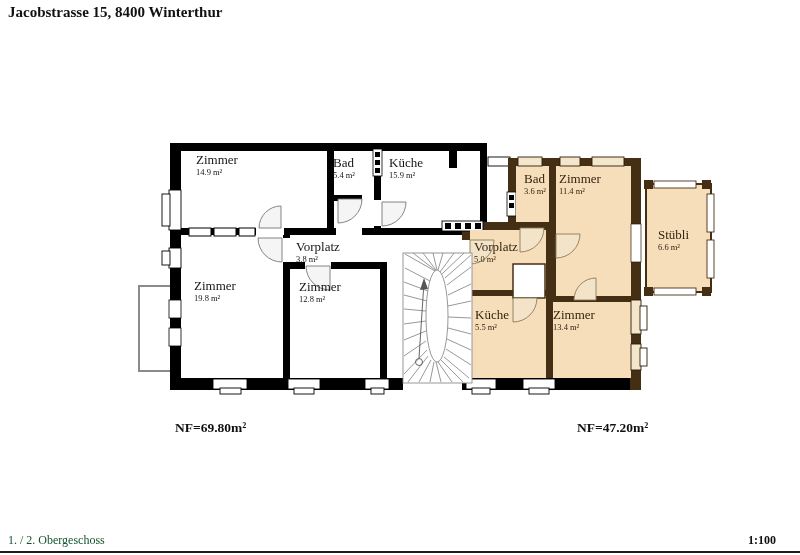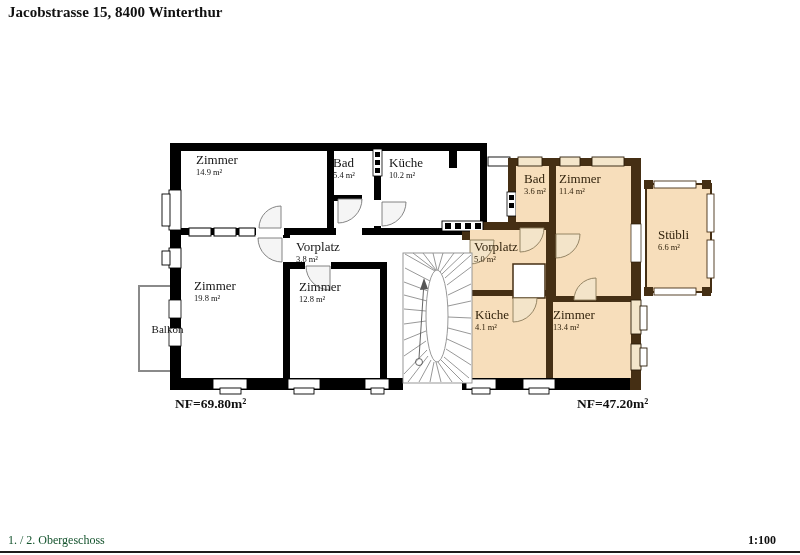--- a/index.html
+++ b/index.html
@@ -8,21 +8,21 @@
   #plan-svg{position:absolute;left:0;top:0;}
   .doc-title{position:absolute;left:8px;top:4px;font-size:15px;font-weight:bold;color:#111;}
   .footer-label{position:absolute;left:8px;top:533px;font-size:12px;font-weight:normal;color:#14532d;}
   .footer-scale{position:absolute;right:24px;top:533px;font-size:12px;font-weight:bold;color:#111;}
   .bottom-rule{position:absolute;left:0;top:551px;width:800px;height:2px;background:#1c1c1c;}
   .room-label{position:absolute;line-height:1.12;pointer-events:none;white-space:nowrap;}
   .room-label .rname{font-size:13px;}
   .room-label .rarea{font-size:8.5px;}
   .lbl-dark{color:#151515;}
   .lbl-brown{color:#33240e;}
-  .nf-label{position:absolute;font-size:13.5px;font-weight:bold;color:#111;}
+  .nf-label{position:absolute;font-size:13.5px;font-weight:bold;color:#111;margin-top:24px;}
   .balcony-label{position:absolute;left:139px;top:286px;width:57px;height:85px;display:flex;
         align-items:center;justify-content:center;font-size:11px;color:#151515;}
 </style>
 </head>
 <body>
 
 <div id="page">
 
   <div class="doc-title">Jacobstrasse 15, 8400 Winterthur</div>
 
@@ -199,51 +199,50 @@
   <div class="room-label lbl-dark" style="left:196px;top:153px">
     <div class="rname">Zimmer</div>
     <div class="rarea">14.9 m²</div>
   </div>
   <div class="room-label lbl-dark" style="left:333px;top:156px">
     <div class="rname">Bad</div>
     <div class="rarea">5.4 m²</div>
   </div>
   <div class="room-label lbl-dark" style="left:389px;top:156px">
     <div class="rname">Küche</div>
-    <div class="rarea">10.2 m²</div>
+    <div class="rarea">15.9 m²</div>
   </div>
   <div class="room-label lbl-dark" style="left:296px;top:240px">
     <div class="rname">Vorplatz</div>
     <div class="rarea">3.8 m²</div>
   </div>
   <div class="room-label lbl-dark" style="left:194px;top:279px">
     <div class="rname">Zimmer</div>
     <div class="rarea">19.8 m²</div>
   </div>
   <div class="room-label lbl-dark" style="left:299px;top:280px">
     <div class="rname">Zimmer</div>
     <div class="rarea">12.8 m²</div>
   </div>
-  <div class="balcony-label">Balkon</div>
 
   <div class="room-label lbl-brown" style="left:524px;top:172px">
     <div class="rname">Bad</div>
     <div class="rarea">3.6 m²</div>
   </div>
   <div class="room-label lbl-brown" style="left:559px;top:172px">
     <div class="rname">Zimmer</div>
     <div class="rarea">11.4 m²</div>
   </div>
   <div class="room-label lbl-brown" style="left:474px;top:240px">
     <div class="rname">Vorplatz</div>
     <div class="rarea">5.0 m²</div>
   </div>
   <div class="room-label lbl-brown" style="left:475px;top:308px">
     <div class="rname">Küche</div>
-    <div class="rarea">4.1 m²</div>
+    <div class="rarea">5.5 m²</div>
   </div>
   <div class="room-label lbl-brown" style="left:553px;top:308px">
     <div class="rname">Zimmer</div>
     <div class="rarea">13.4 m²</div>
   </div>
   <div class="room-label lbl-brown" style="left:658px;top:228px">
     <div class="rname">Stübli</div>
     <div class="rarea">6.6 m²</div>
   </div>
 

